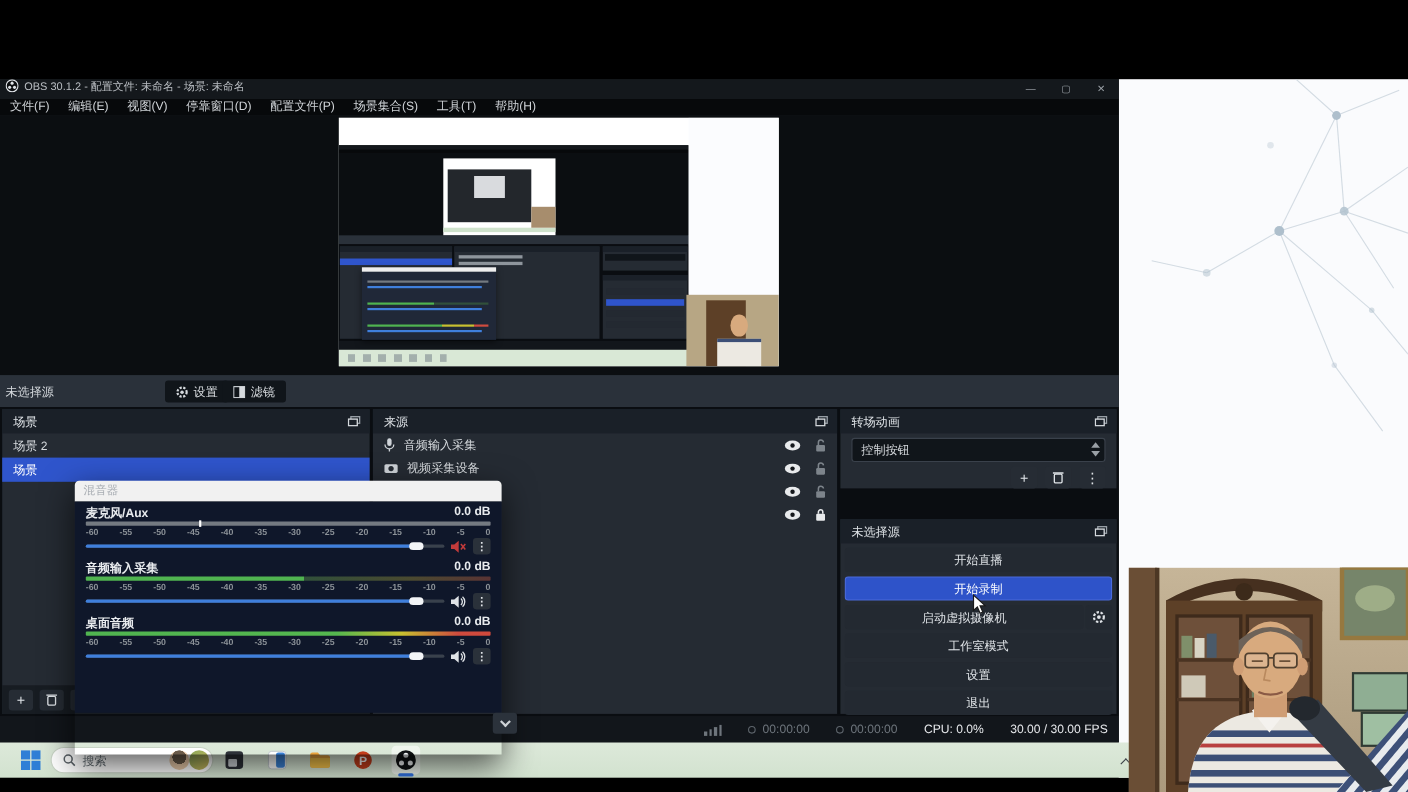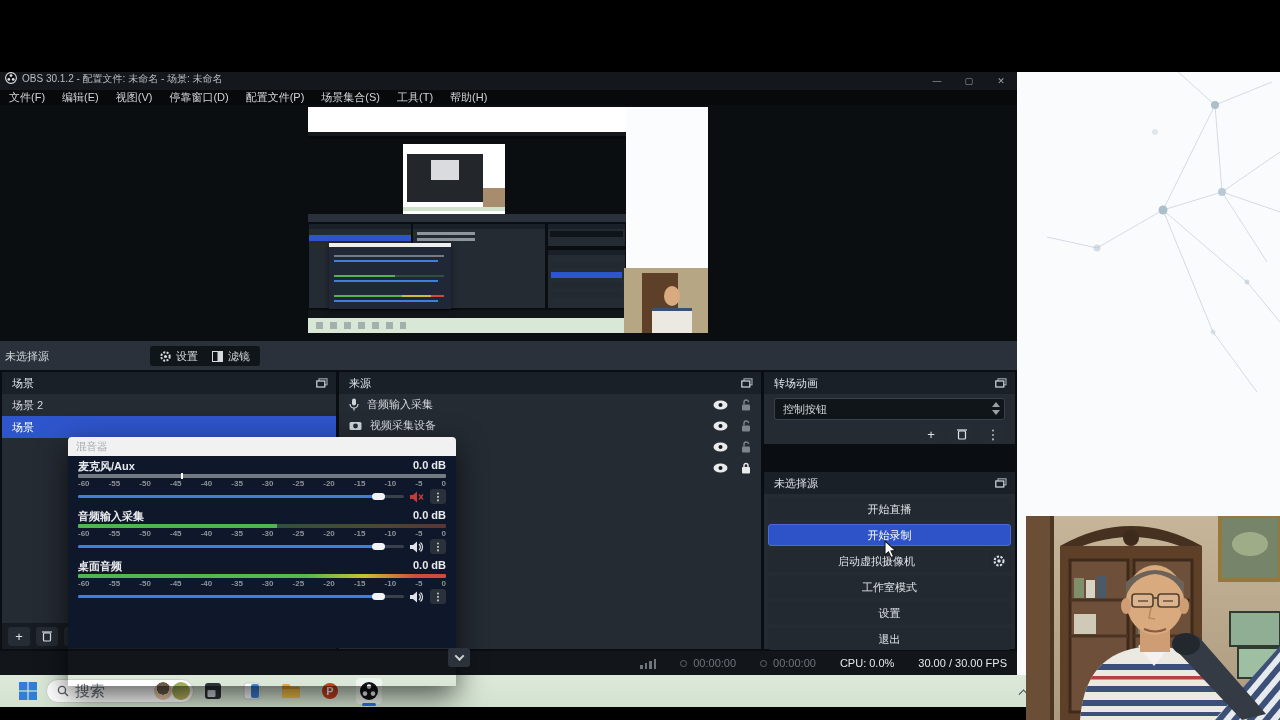--- a/index.html
+++ b/index.html
@@ -93,21 +93,21 @@
   .fill { position:absolute; left:0; top:0; height:3px; width:92%; background:#3f7fdc; border-radius:2px; }
   .handle { position:absolute; left:calc(92% - 6px); top:-2px; width:13px; height:7px; background:#f2f4f6; border-radius:4px; }
   .dots-btn { width:16px; height:15px; background:#2a313a; border-radius:3px; color:#dfe3e7; font-size:10px; display:flex; align-items:center; justify-content:center; }
   #mixer-expand { position:absolute; left:380px; top:192px; width:22px; height:19px; background:#2b323b; border-radius:3px; display:flex; align-items:center; justify-content:center; }
   .chev { width:7px; height:7px; border-right:2px solid #cfd3d7; border-bottom:2px solid #cfd3d7; transform:rotate(45deg) translate(-1px,-1px); }
 
   
   #taskbar { left:0; top:675px; width:1280px; height:32px; background:linear-gradient(#dde9da,#d2e2cf); }
   #start-btn { left:16px; top:4px; width:24px; height:24px; display:flex; align-items:center; justify-content:center; }
   #search-box { left:46px; top:4px; width:148px; height:24px; background:#fff; border:1px solid #c9d4c6; border-radius:12px; display:flex; align-items:center; padding:0 3px 0 10px; gap:6px; }
-  #search-box .stext { font-size:15px; color:#646d73; flex:1; }
+  #search-box .stext { font-size:11px; color:#646d73; flex:1; }
   .s-avatar { width:18px; height:18px; border-radius:50%; }
   #task-icons { left:200px; top:3px; display:flex; gap:13px; align-items:center; height:26px; }
   .t-ico { width:26px; height:26px; display:flex; align-items:center; justify-content:center; border-radius:4px; }
   .t-ico.active { background:rgba(255,255,255,.55); position:relative; }
   .t-ico.active::after { content:""; position:absolute; bottom:-2px; left:6px; width:14px; height:3px; border-radius:2px; background:#2f6fde; }
   #tray { right:4px; top:0; height:32px; display:flex; align-items:center; gap:10px; padding-right:4px; }
   #tray .glyph { font-size:12px; color:#3c4147; }
   #clock { text-align:right; font-size:10px; color:#24292e; line-height:1.2; }
   #notif-badge { width:16px; height:16px; border-radius:50%; background:#2f6fde; color:#fff; font-size:10px; display:flex; align-items:center; justify-content:center; }
 

